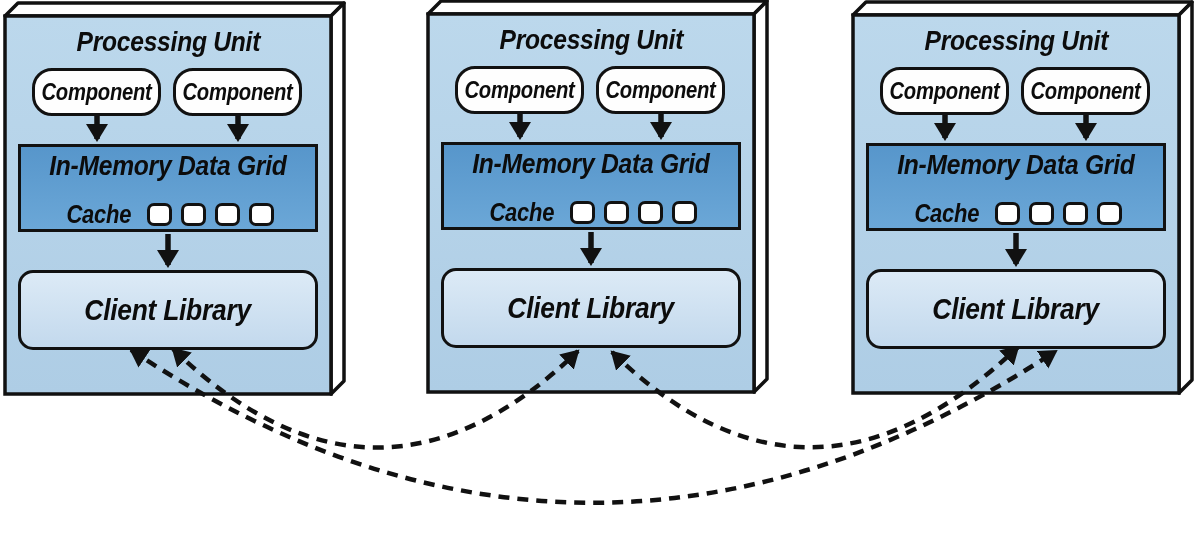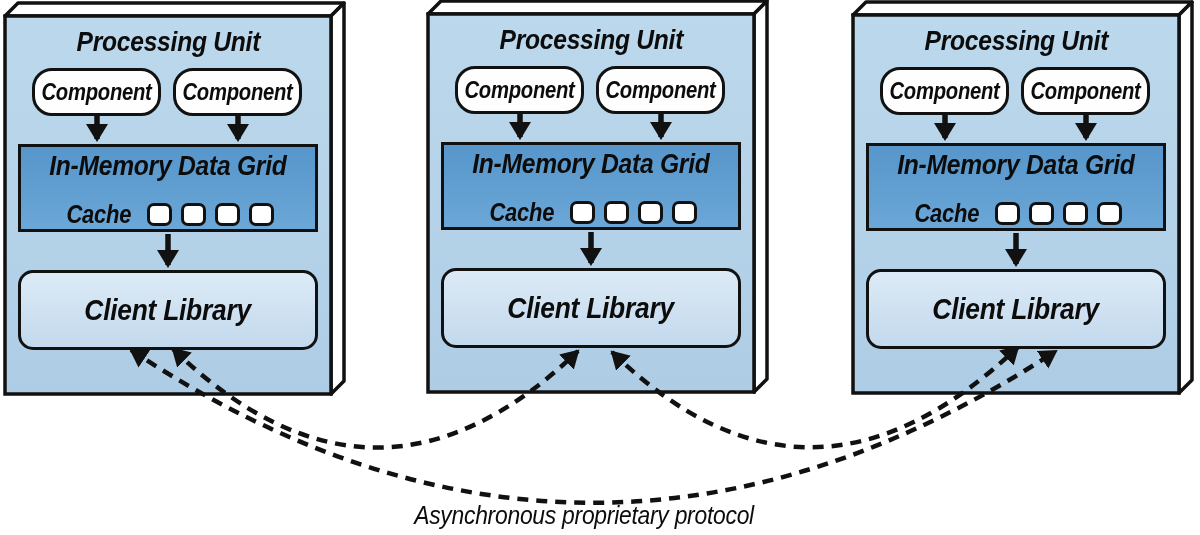--- a/index.html
+++ b/index.html
@@ -199,17 +199,14 @@
         <span class="slot"></span>
         <span class="slot"></span>
         <span class="slot"></span>
       </div>
     </div>
     <div class="client">
       <span class="cond">Client Library</span>
     </div>
   </div>
 
-  <div class="proto-label">
-    <span class="cond">Asynchronous proprietary protocol</span>
-  </div>
 
 </div>
 
 </body></html>

